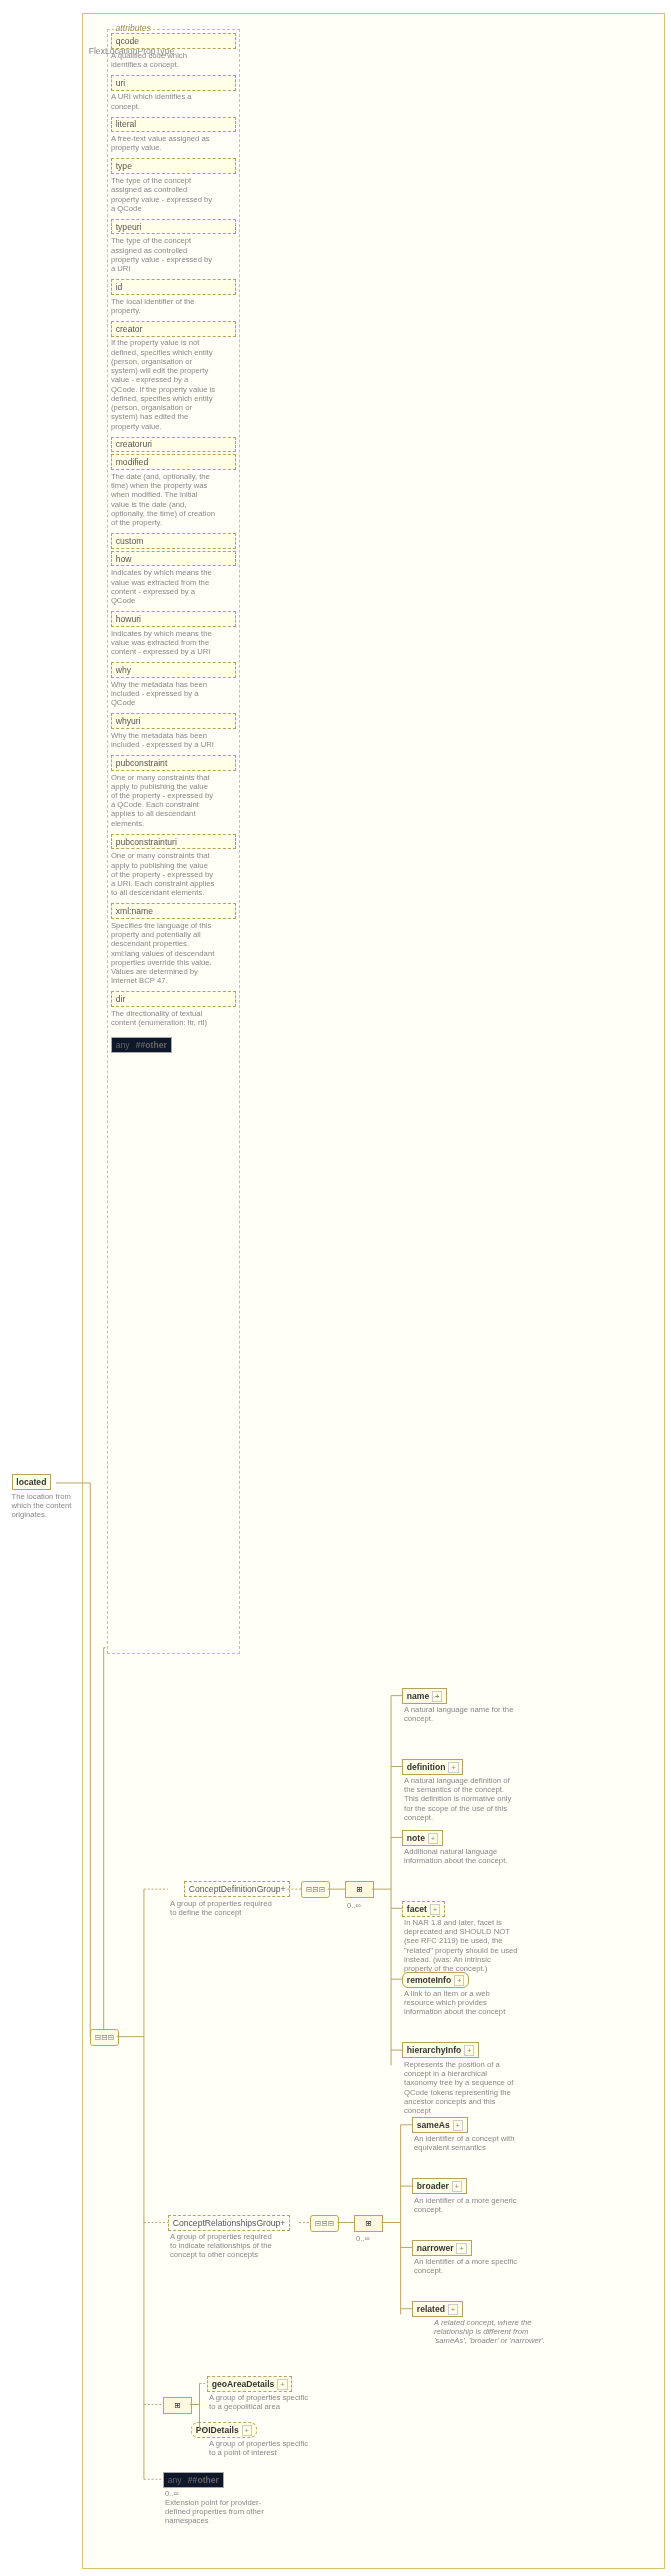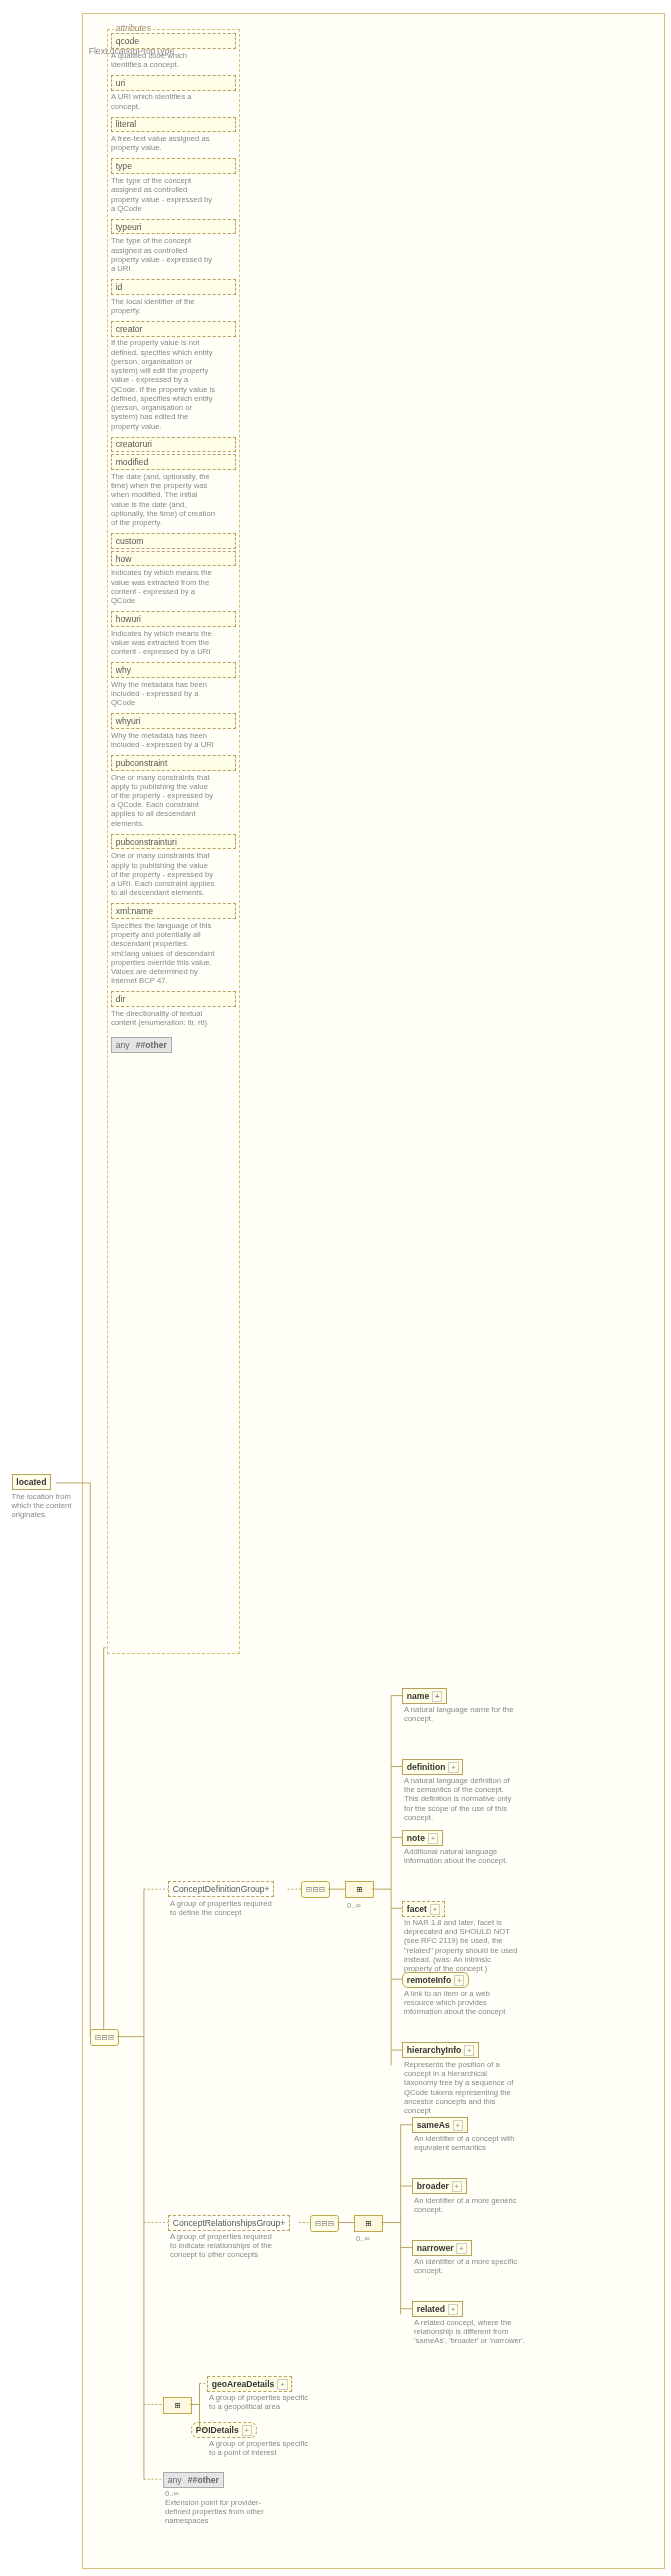--- a/index.html
+++ b/index.html
@@ -16,21 +16,21 @@
   .attr-item { border: 1px dashed #b8a060; background: #ffffe8; padding: 1.9px 3.8px; margin-bottom: 1.9px; font-size: 8.6px; color: #555; }
   .desc { font-size: 7.7px; color: #888; line-height: 1.2; margin-bottom: 5.7px; max-width: 105px; }
   
   .group-box { border: 1px dashed #b8a060; background: transparent; padding: 1.9px 3.8px; display: inline-block; position: absolute; font-size: 8.6px; color:#555;}
   
   svg { position: absolute; top: 0; left: 0; pointer-events: none; }
   .seq-box { position:absolute; width:27px; height:15.3px; border:1px solid #c0a848; background:#ffffe8; border-radius:2.9px;}
   .seq-inner { width:100%; height:100%; display:flex; align-items:center; justify-content:center; font-size:7.7px; color:#888;}
   .choice-box { position:absolute; width:27px; height:15.3px; border:1px solid #c0a848; background:#fff8e0; font-size:7.7px; display:flex; align-items:center; justify-content:center;}
   .card { position:absolute; font-size:7.7px; color:#888; }
-  .any-box { position:absolute; border:1px solid #aaa; background:#e5e5e5; padding:1.9px 3.8px; font-size:8.6px; color:#666;}
+  .any-box { position:absolute; border:1px solid #aaa; background:#0f172a; padding:1.9px 3.8px; font-size:8.6px; color:#666;}
 </style>
 </head>
 <body>
 
 <div class="outer-box" style="left:82px; top:13.4px; width:575px; height:2548px;">
   <span class="outer-label">FlexLocationPropType</span>
 </div>
 
 <div class="el-box" style="left:11.5px; top:1474px;">
   <strong>located</strong>
@@ -78,21 +78,21 @@
       <div class="desc">Specifies the language of this property and potentially all descendant properties. xml:lang values of descendant properties override this value. Values are determined by Internet BCP 47.</div>
       <div class="attr-item">dir</div>
       <div class="desc">The directionality of textual content (enumeration: ltr, rtl)</div>
     </div>
   <div class="any-box" style="position:relative; margin-top:3.8px; display:inline-block;">
     <span>any</span>
     <strong style="margin-left:3.8px;">##other</strong>
   </div>
 </div>
 
-<div class="group-box" style="left:168px; top:1881px;">
+<div class="group-box" style="left:184px; top:1881px;">
   <span>ConceptDefinitionGroup</span><span class="plus">+</span>
 </div>
 <div class="desc" style="position:absolute; left:170px; top:1899px;">A group of properties required to define the concept</div>
 <div class="seq-box" style="left:301px; top:1881px;">
     <div class="seq-inner">⊟⊟⊟</div>
   </div>
 <div class="choice-box" style="left:345px; top:1881px;">⊞</div>
 <div class="card" style="left:347px; top:1901px;">0..∞</div>
 
 <div id="cdg-children">
@@ -121,21 +121,21 @@
 <div class="card" style="left:356px; top:2234px;">0..∞</div>
 
 <div id="crg-children">
     <div class="el-box" style="left: 412px; top: 2117px;"><strong>sameAs</strong><span class="plus">+</span></div>
     <div class="desc" style="position: absolute; left: 414px; top: 2134px; max-width: 115px;">An identifier of a concept with equivalent semantics</div>
     <div class="el-box" style="left: 412px; top: 2178px;"><strong>broader</strong><span class="plus">+</span></div>
     <div class="desc" style="position: absolute; left: 414px; top: 2196px; max-width: 115px;">An identifier of a more generic concept.</div>
     <div class="el-box" style="left: 412px; top: 2240px;"><strong>narrower</strong><span class="plus">+</span></div>
     <div class="desc" style="position: absolute; left: 414px; top: 2257px; max-width: 115px;">An identifier of a more specific concept.</div>
     <div class="el-box" style="left: 412px; top: 2301px;"><strong>related</strong><span class="plus">+</span></div>
-    <div class="desc" style="position: absolute; left: 414px; top: 2318px; max-width: 115px;">A related concept, where the relationship is different from 'sameAs', 'broader' or 'narrower'.</div>
+    <div class="desc" style="position: absolute; left: 434px; top: 2318px; max-width: 115px; font-style: italic;">A related concept, where the relationship is different from 'sameAs', 'broader' or 'narrower'.</div>
   </div>
 
 <div class="choice-box" style="left:163px; top:2397px;">⊞</div>
 
 <div class="el-box dashed" style="left:207px; top:2376px;">
   <strong>geoAreaDetails</strong><span class="plus">+</span>
 </div>
 <div class="desc" style="position:absolute; left:209px; top:2393px;">A group of properties specific to a geopolitical area</div>
 
 <div class="el-box dashed" style="left:191px; top:2422px;border-radius:7px;">

